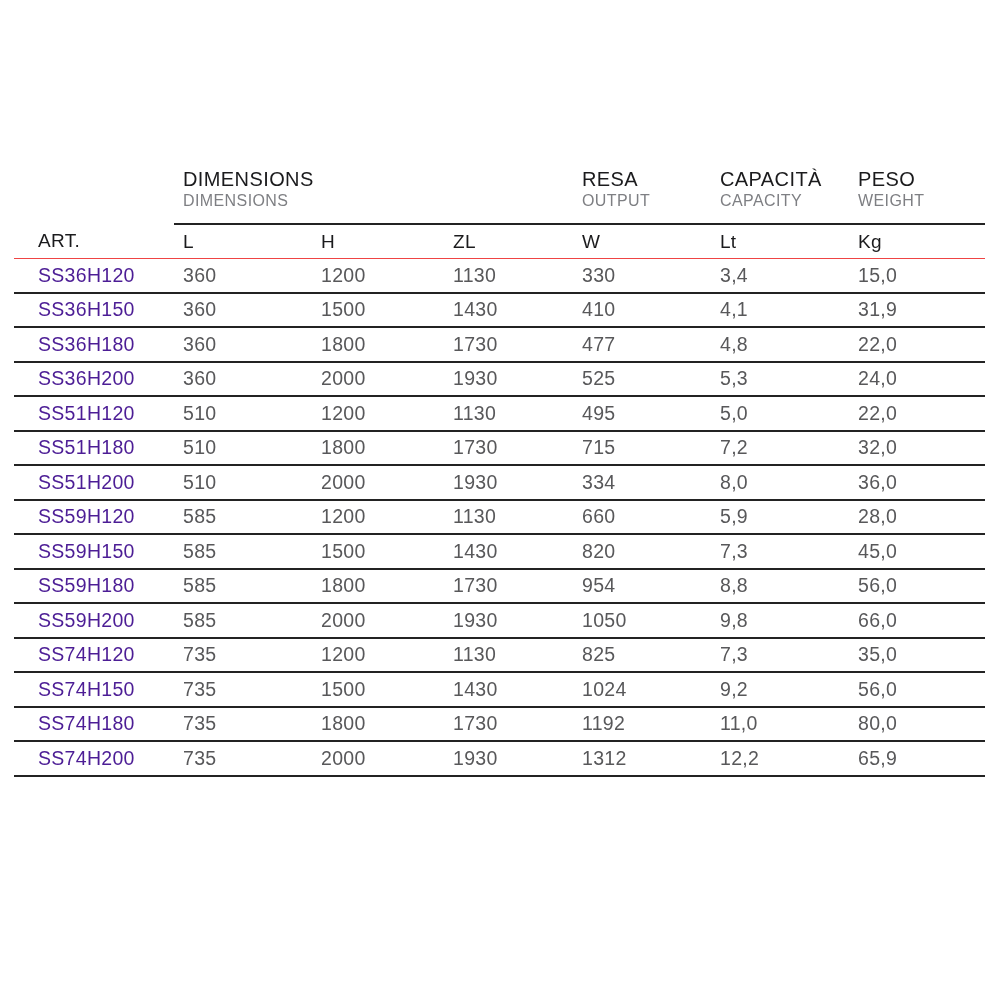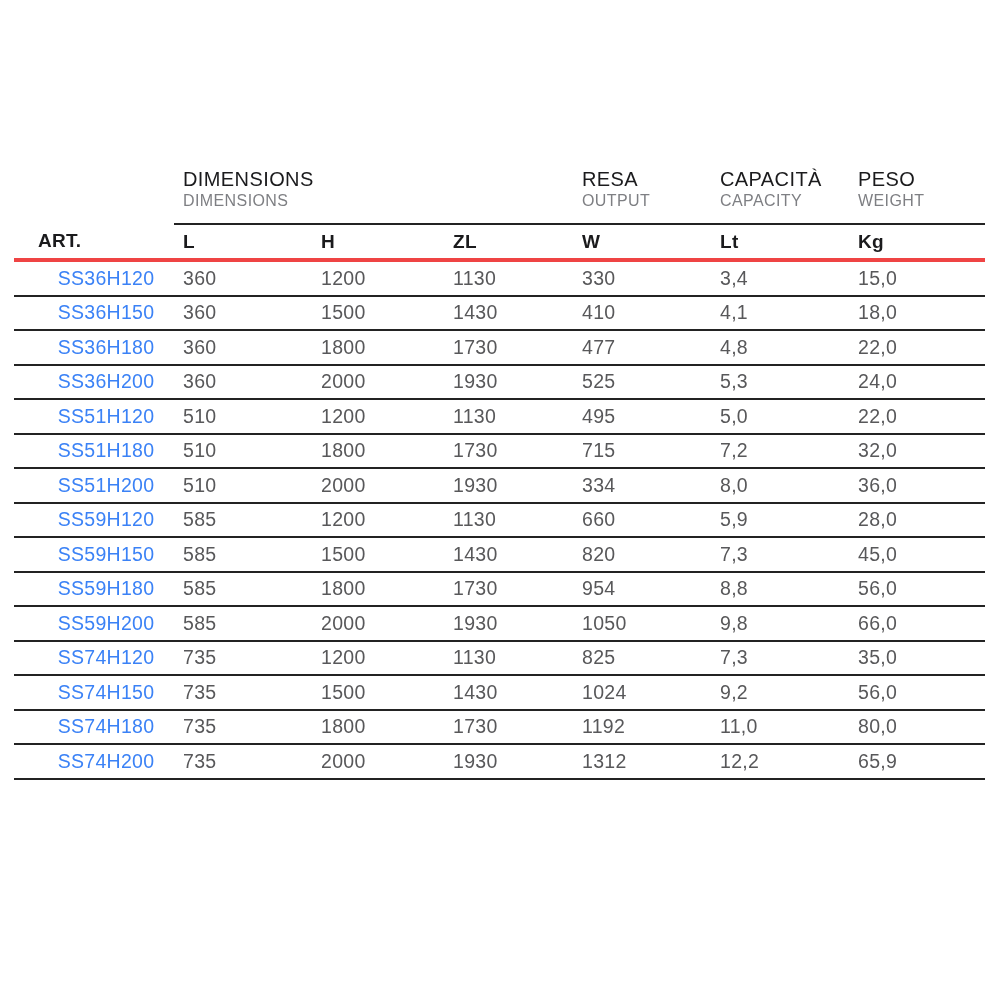--- a/index.html
+++ b/index.html
@@ -48,41 +48,39 @@
     font-size: 16px;
     line-height: 22px;
     color: #7e7f83;
     letter-spacing: 0.4px;
     white-space: nowrap;
   }
 
   
   tr.colhead-row td {
     height: 33px;
-    border-bottom: 4px solid #ef4444;
+    border-bottom: 1px solid #ef4444;
     font-size: 19px;
     color: #1b1b1d;
     padding-left: 9px;
     letter-spacing: 0.3px;
-    font-weight: bold;
   }
   tr.colhead-row td.art-head { padding-left: 24px; }
 
   
   tr.data-row td {
     height: 32.5px;
     border-bottom: 2px solid #232323;
     font-size: 19.5px;
     letter-spacing: 0.3px;
     white-space: nowrap;
   }
   td.cell-art {
-    color: #3b82f6;
+    color: #4c1d95;
     padding-left: 24px;
-    text-align: center;
   }
   td.cell-val {
     color: #58585a;
     padding-left: 9px;
   }
 </style>
 </head>
 <body>
 
 <div class="sheet">
@@ -144,21 +142,21 @@
       <td class="cell-val">15,0</td>
     </tr>
 
     <tr class="data-row">
       <td class="cell-art">SS36H150</td>
       <td class="cell-val">360</td>
       <td class="cell-val">1500</td>
       <td class="cell-val">1430</td>
       <td class="cell-val">410</td>
       <td class="cell-val">4,1</td>
-      <td class="cell-val">18,0</td>
+      <td class="cell-val">31,9</td>
     </tr>
 
     <tr class="data-row">
       <td class="cell-art">SS36H180</td>
       <td class="cell-val">360</td>
       <td class="cell-val">1800</td>
       <td class="cell-val">1730</td>
       <td class="cell-val">477</td>
       <td class="cell-val">4,8</td>
       <td class="cell-val">22,0</td>

